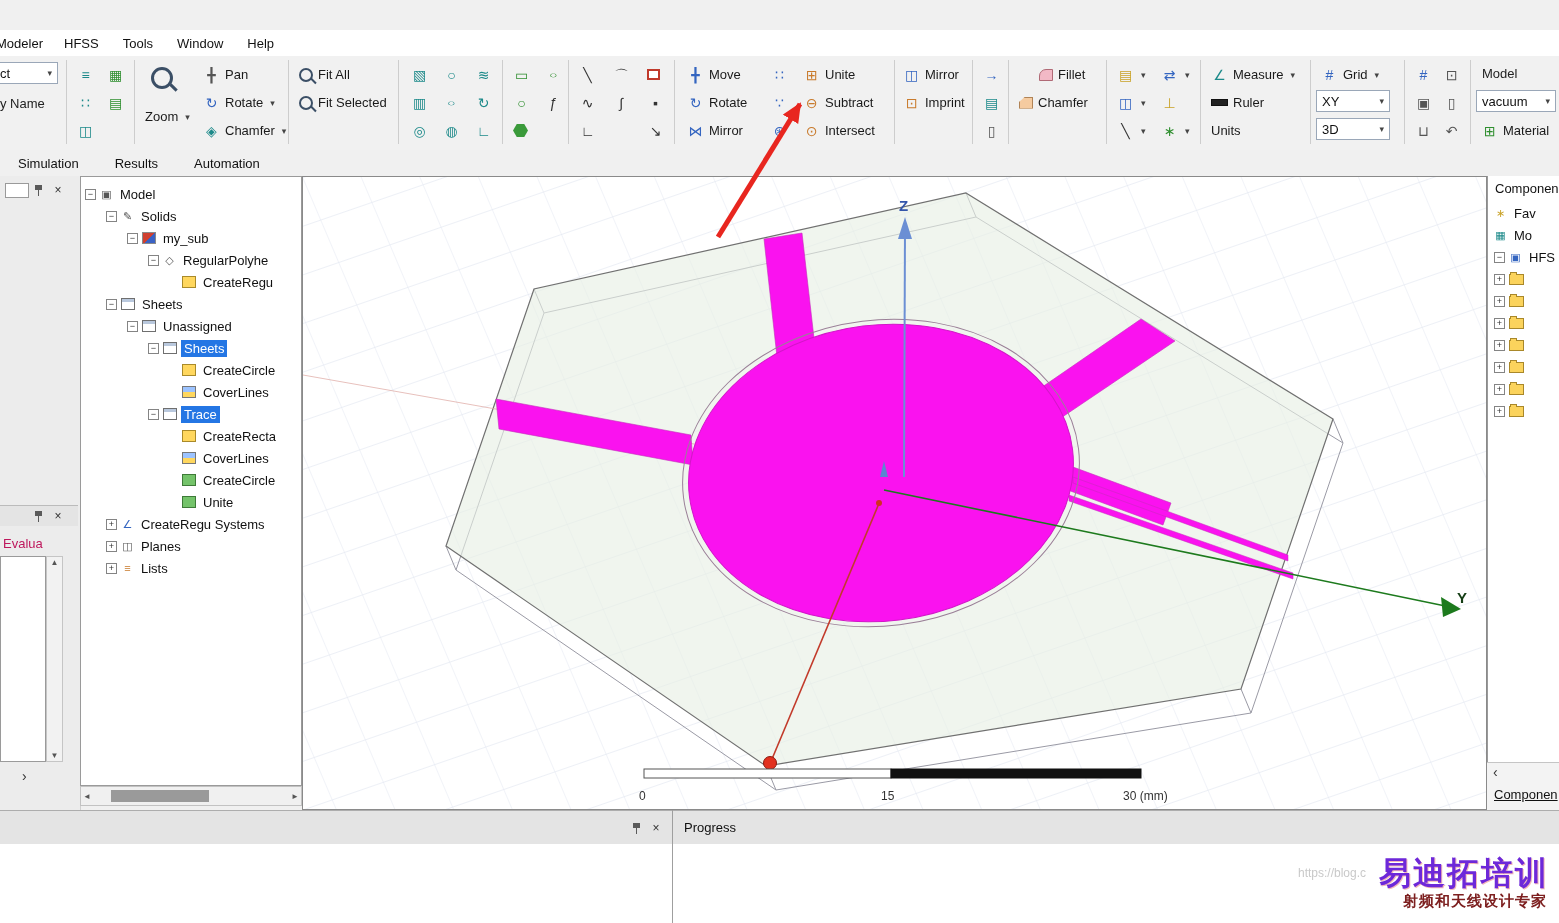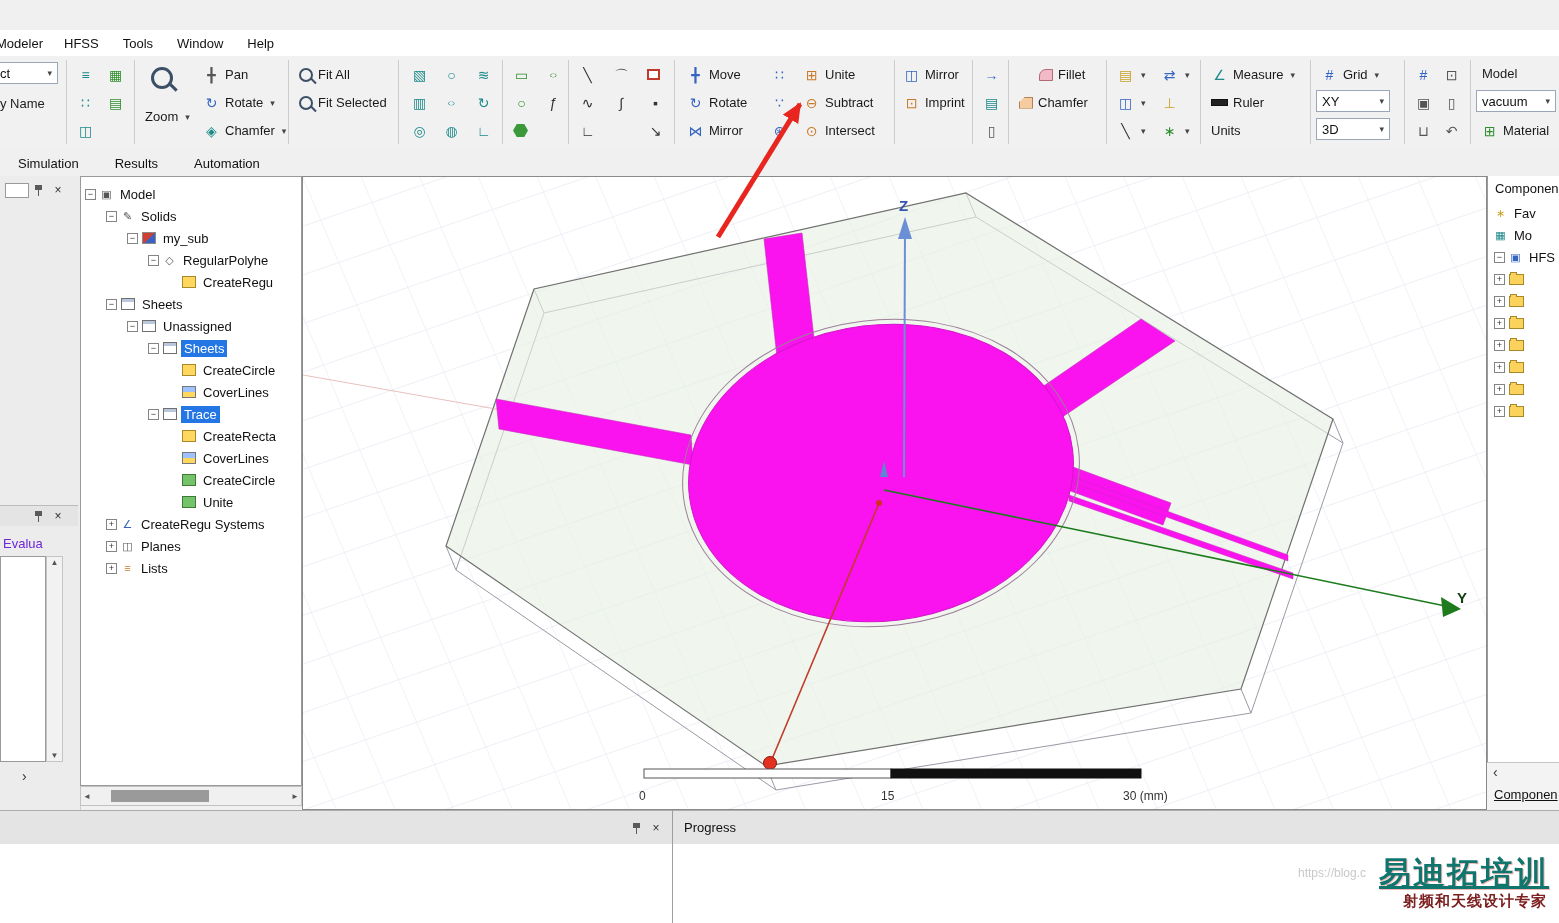--- a/index.html
+++ b/index.html
@@ -63,21 +63,21 @@
   
   .tabrow{left:0;top:150px;width:1559px;height:26px;background:#f0f0f0;border-bottom:1px solid #c9c9c9;
     display:flex;align-items:center;}
   .tab{padding:0 18px;height:26px;display:flex;align-items:center;color:#111;}
 
   
   .left-strip{left:0;top:176px;width:80px;height:634px;background:#ececec;border-right:1px solid #d0d0d0;}
   .mini-box{position:absolute;left:5px;top:7px;width:22px;height:13px;background:#fff;border:1px solid #9a9a9a;}
   .dockbtns{position:absolute;display:flex;gap:8px;align-items:center;}
   .lower-dock-header{position:absolute;left:0;top:329px;width:78px;height:20px;background:#e4e4e4;border-top:1px solid #bbb;}
-  .evalua{position:absolute;left:3px;top:360px;font-size:13px;color:#6d28d9;}
+  .evalua{position:absolute;left:3px;top:360px;font-size:13px;color:#be185d;}
   .listbox{position:absolute;left:0;top:380px;width:46px;height:206px;background:#fff;border:1px solid #9a9a9a;box-sizing:border-box;}
   .vscroll{position:absolute;left:46px;top:380px;width:17px;height:206px;background:#f2f2f2;border:1px solid #c5c5c5;box-sizing:border-box;
     display:flex;flex-direction:column;justify-content:space-between;align-items:center;padding:1px 0;}
   .scroll-arrow{font-size:8px;color:#555;}
   .chev{position:absolute;font-size:14px;color:#333;}
 
   .tree-panel{left:80px;top:176px;width:222px;height:610px;background:#fff;border:1px solid #9a9a9a;box-sizing:border-box;
     overflow:hidden;padding-top:6px;}
   .trow{height:22px;display:flex;align-items:center;gap:4px;white-space:nowrap;}
   .exp{width:9px;height:9px;border:1px solid #848484;background:#fff;display:inline-flex;align-items:center;
@@ -97,21 +97,21 @@
   .rp-header{padding:5px 0 6px 7px;font-size:13px;color:#111;}
   .rrow{height:22px;display:flex;align-items:center;gap:4px;padding-left:6px;white-space:nowrap;}
   .rp-bottom{position:absolute;left:1487px;top:762px;width:72px;height:48px;background:#f3f3f3;border-top:1px solid #c5c5c5;}
 
   
   .statusbar{left:0;top:810px;width:1559px;height:34px;background:#e4e4e4;border-top:1px solid #adadad;box-sizing:border-box;}
   .vdivider{left:672px;top:810px;width:1px;height:113px;background:#9f9f9f;}
   .progress-label{position:absolute;left:684px;top:820px;font-size:13px;color:#111;}
   .bottom-white-left{left:0;top:844px;width:672px;height:79px;background:#fff;}
   .bottom-white-right{left:673px;top:844px;width:886px;height:79px;background:#fff;}
-  .wm-title{position:absolute;right:10px;top:852px;font-size:32px;font-weight:bold;color:#0f766e;letter-spacing:2px;text-shadow:1px 1px 0 #f3b8b8;text-decoration:underline;}
+  .wm-title{position:absolute;right:10px;top:852px;font-size:32px;font-weight:bold;color:#6d28d9;letter-spacing:2px;text-shadow:1px 1px 0 #f3b8b8;}
   .wm-sub{position:absolute;right:12px;top:892px;font-size:15px;font-weight:bold;color:#7d2020;letter-spacing:1px;}
   .wm-url{position:absolute;left:1298px;top:866px;font-size:12px;color:#c9c9c9;}
 
   .overlay-arrow{left:690px;top:80px;width:140px;height:175px;pointer-events:none;z-index:50;}
 </style>
 </head>
 <body>
 
 <div id="app">
 

